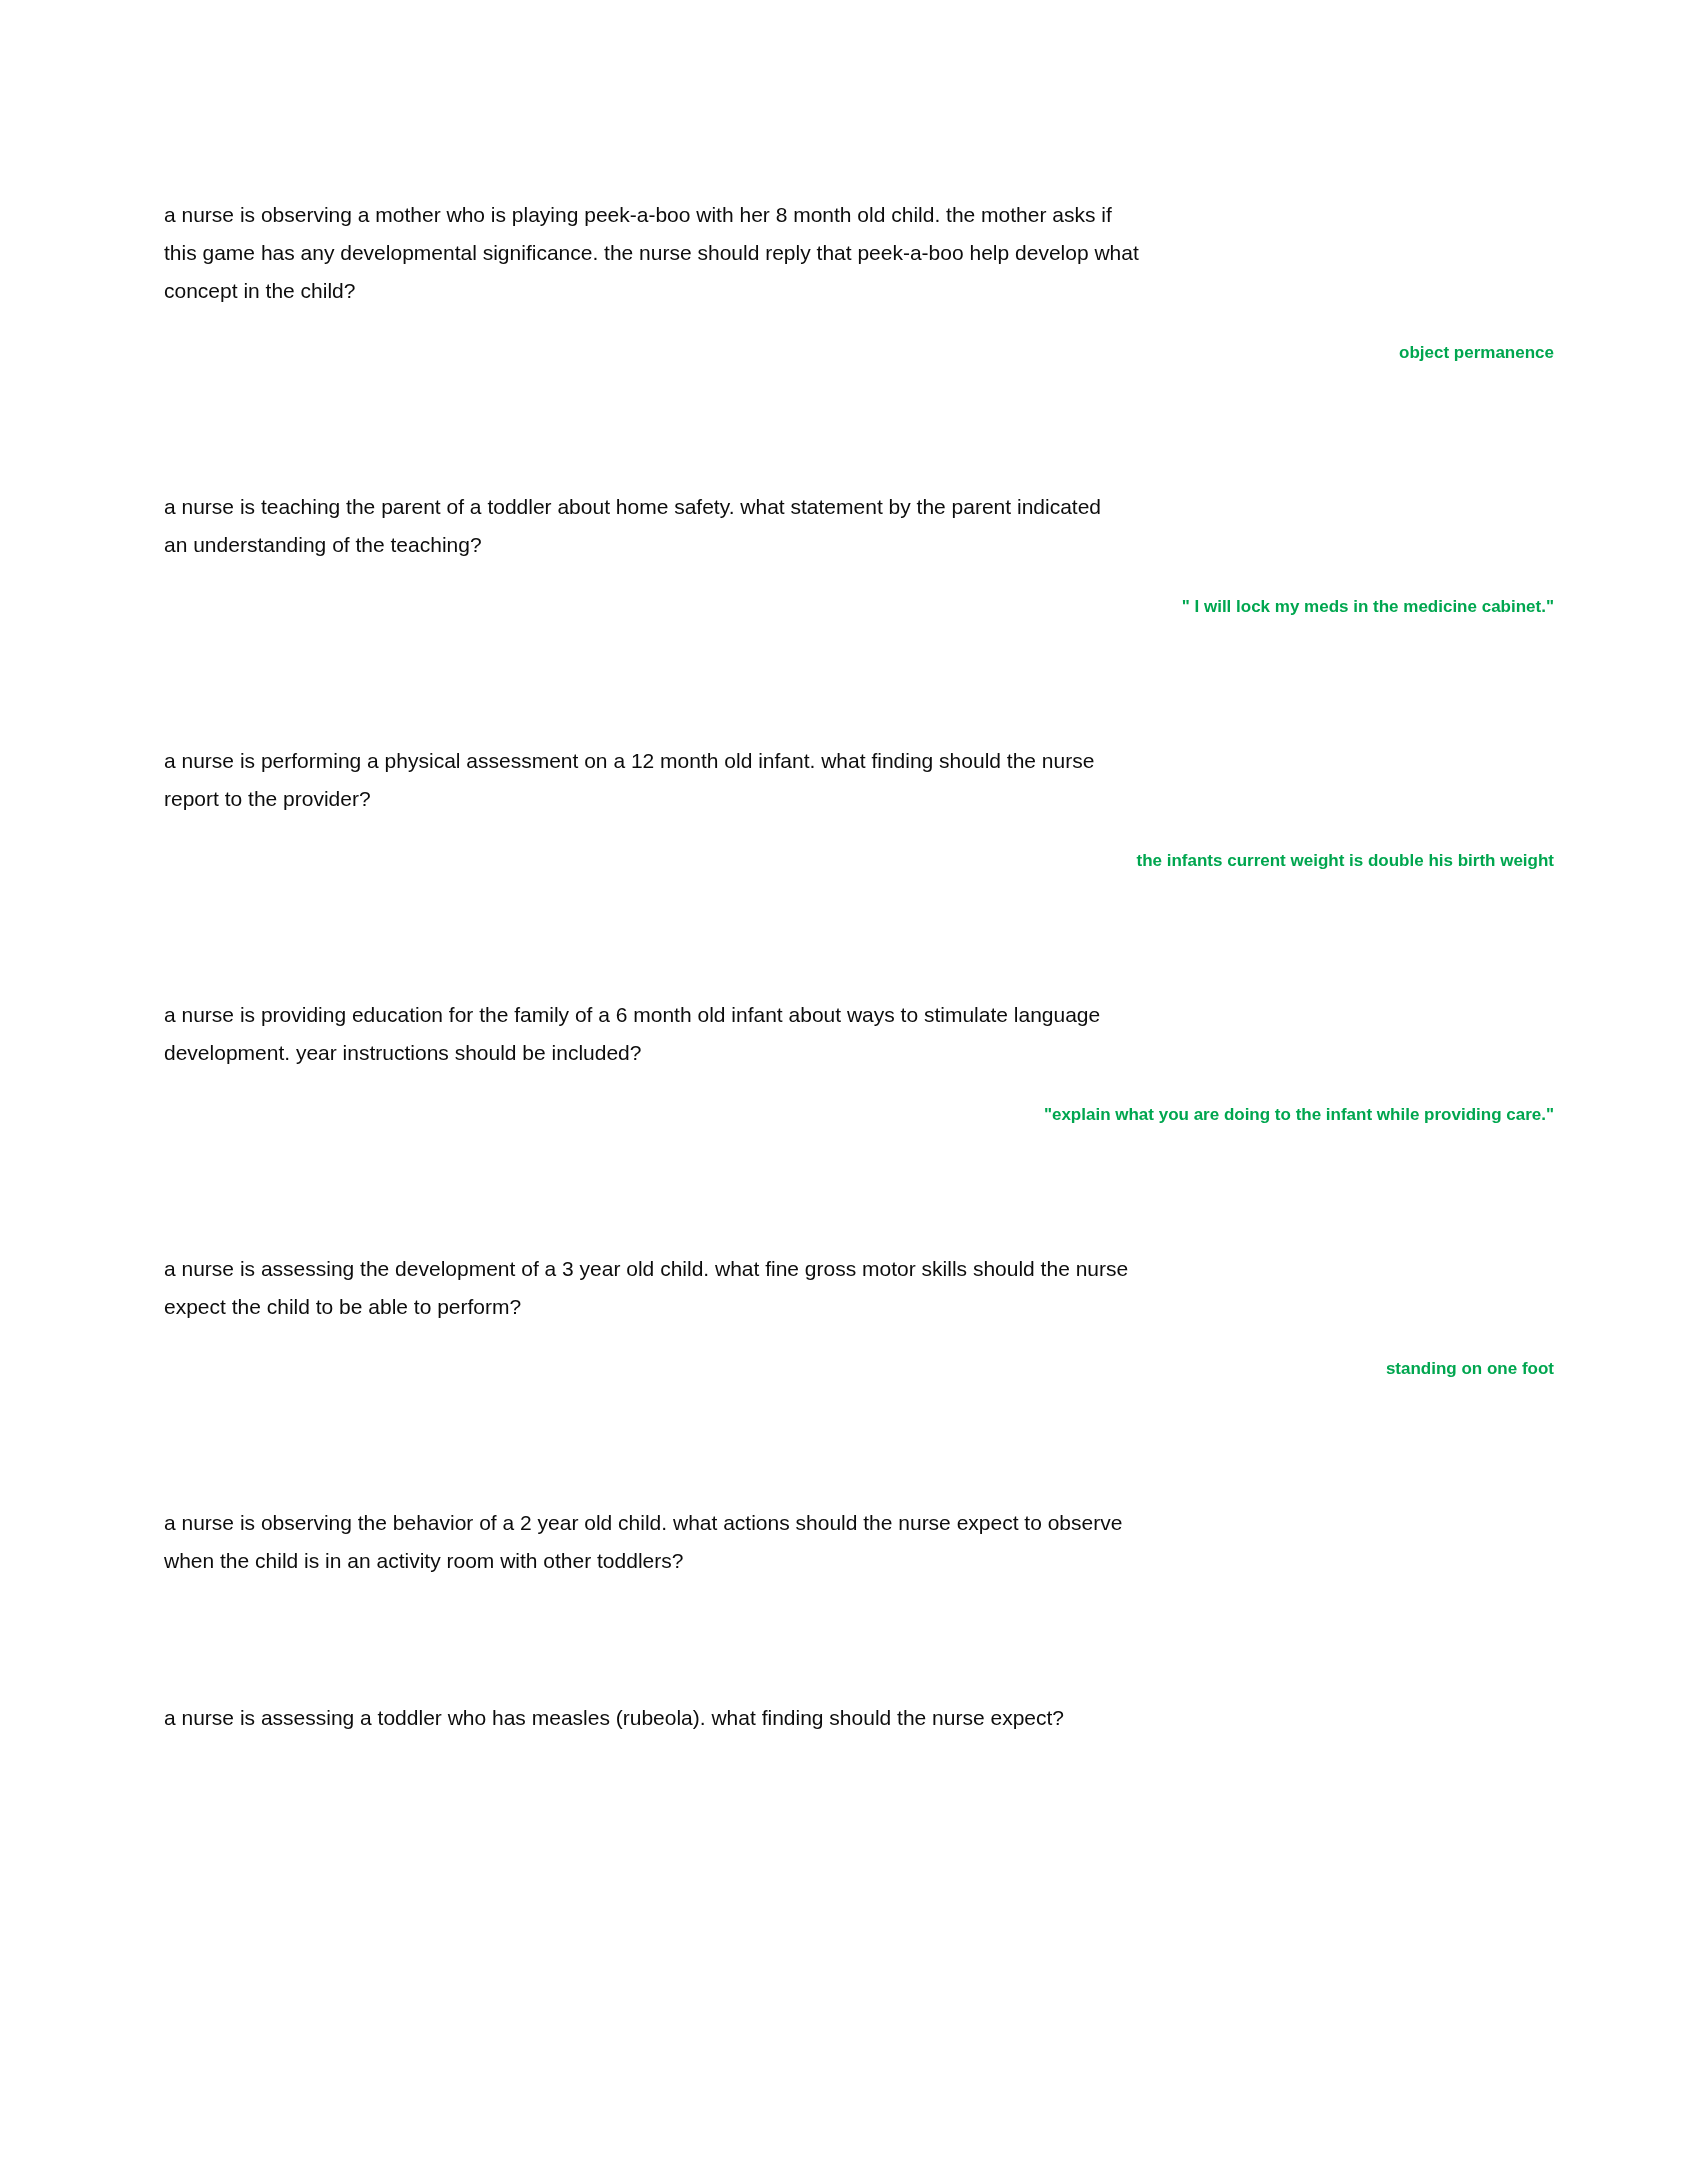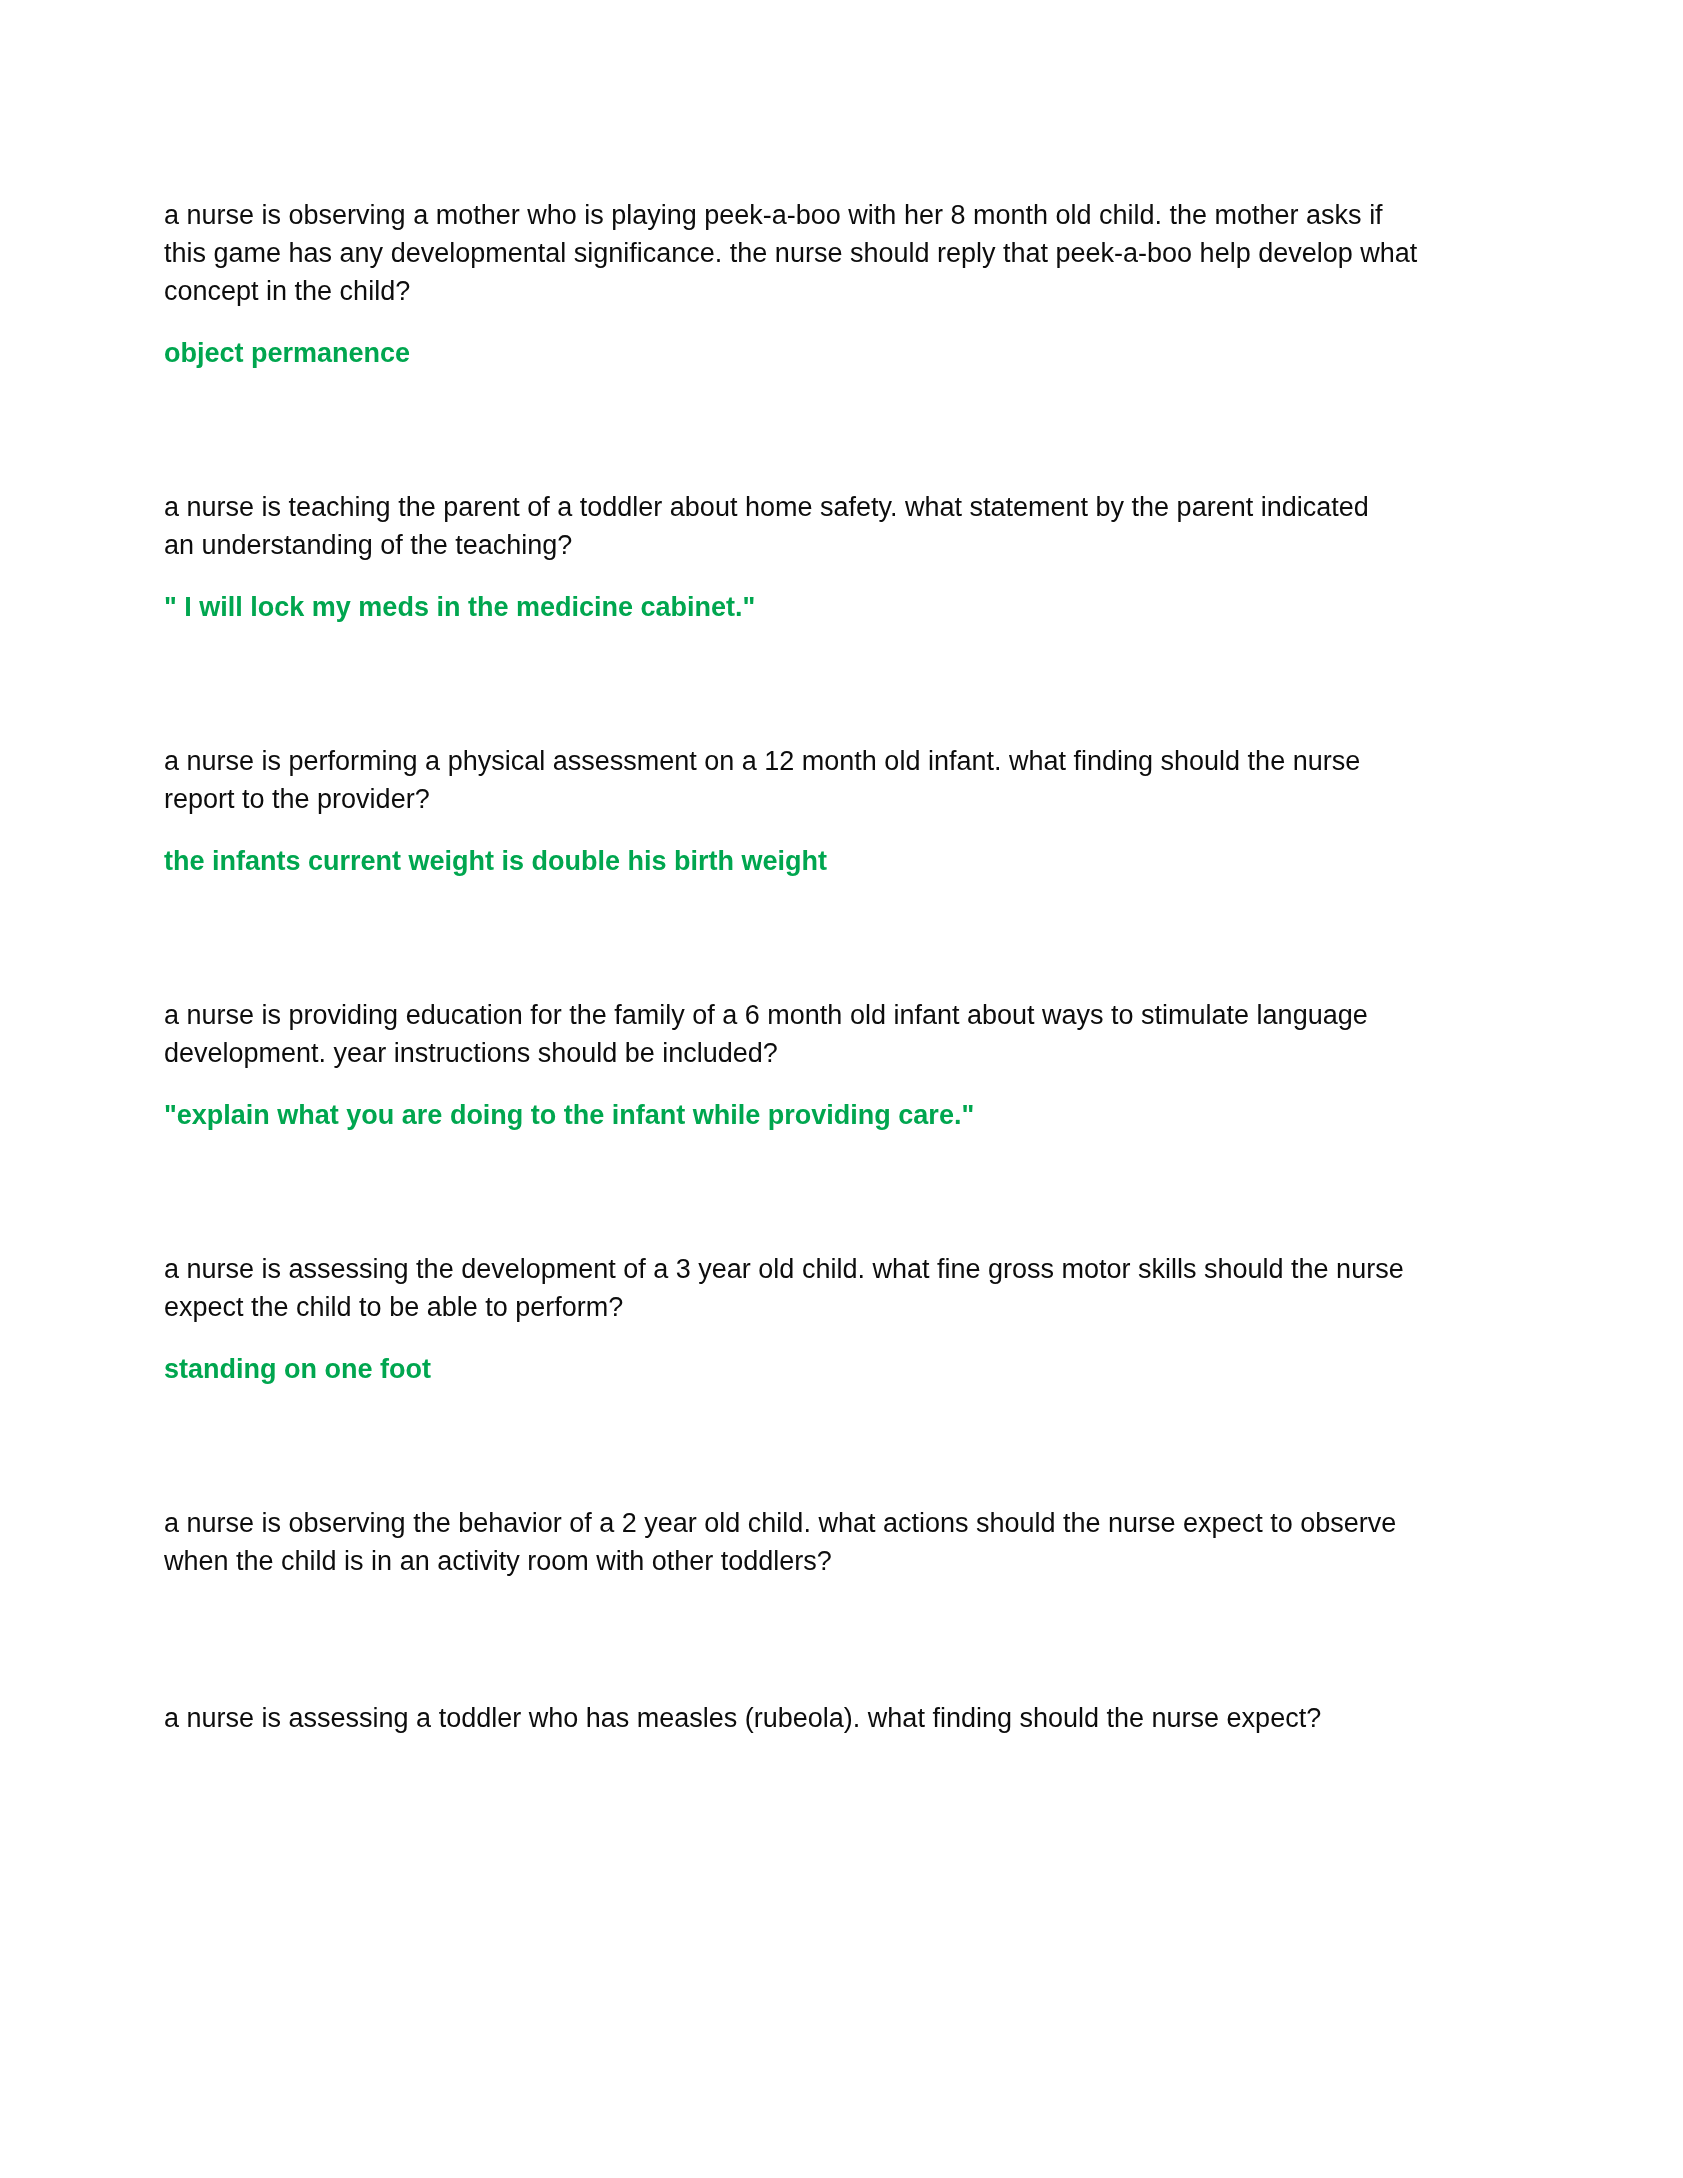--- a/index.html
+++ b/index.html
@@ -22,36 +22,37 @@
     background: #ffffff;
   }
   .qa-block + .qa-block {
     margin-top: 116px;
   }
   .qa-block.last {
     margin-top: 119px;
   }
   .question {
     margin: 0;
-    font-size: 27px;
+    font-size: 21px;
     line-height: 38px;
     font-weight: 400;
     color: var(--text-color, #0d0d0d);
   }
   .question .line {
     display: block;
     white-space: nowrap;
   }
   .answer {
     margin: 24px 0 0 0;
-    font-size: 27px;
+    font-size: 17px;
     line-height: 38px;
     font-weight: 700;
     color: var(--answer-color, #00A64F);
     white-space: nowrap;
+    text-align: right;
   }
 </style>
 </head>
 <body style="background: rgb(255, 255, 255);">
 
 <main class="page">
 
   <section class="qa-block">
     <p class="question">
       <span class="line">a nurse is observing a mother who is playing peek-a-boo with her 8 month old child. the mother asks if</span>

